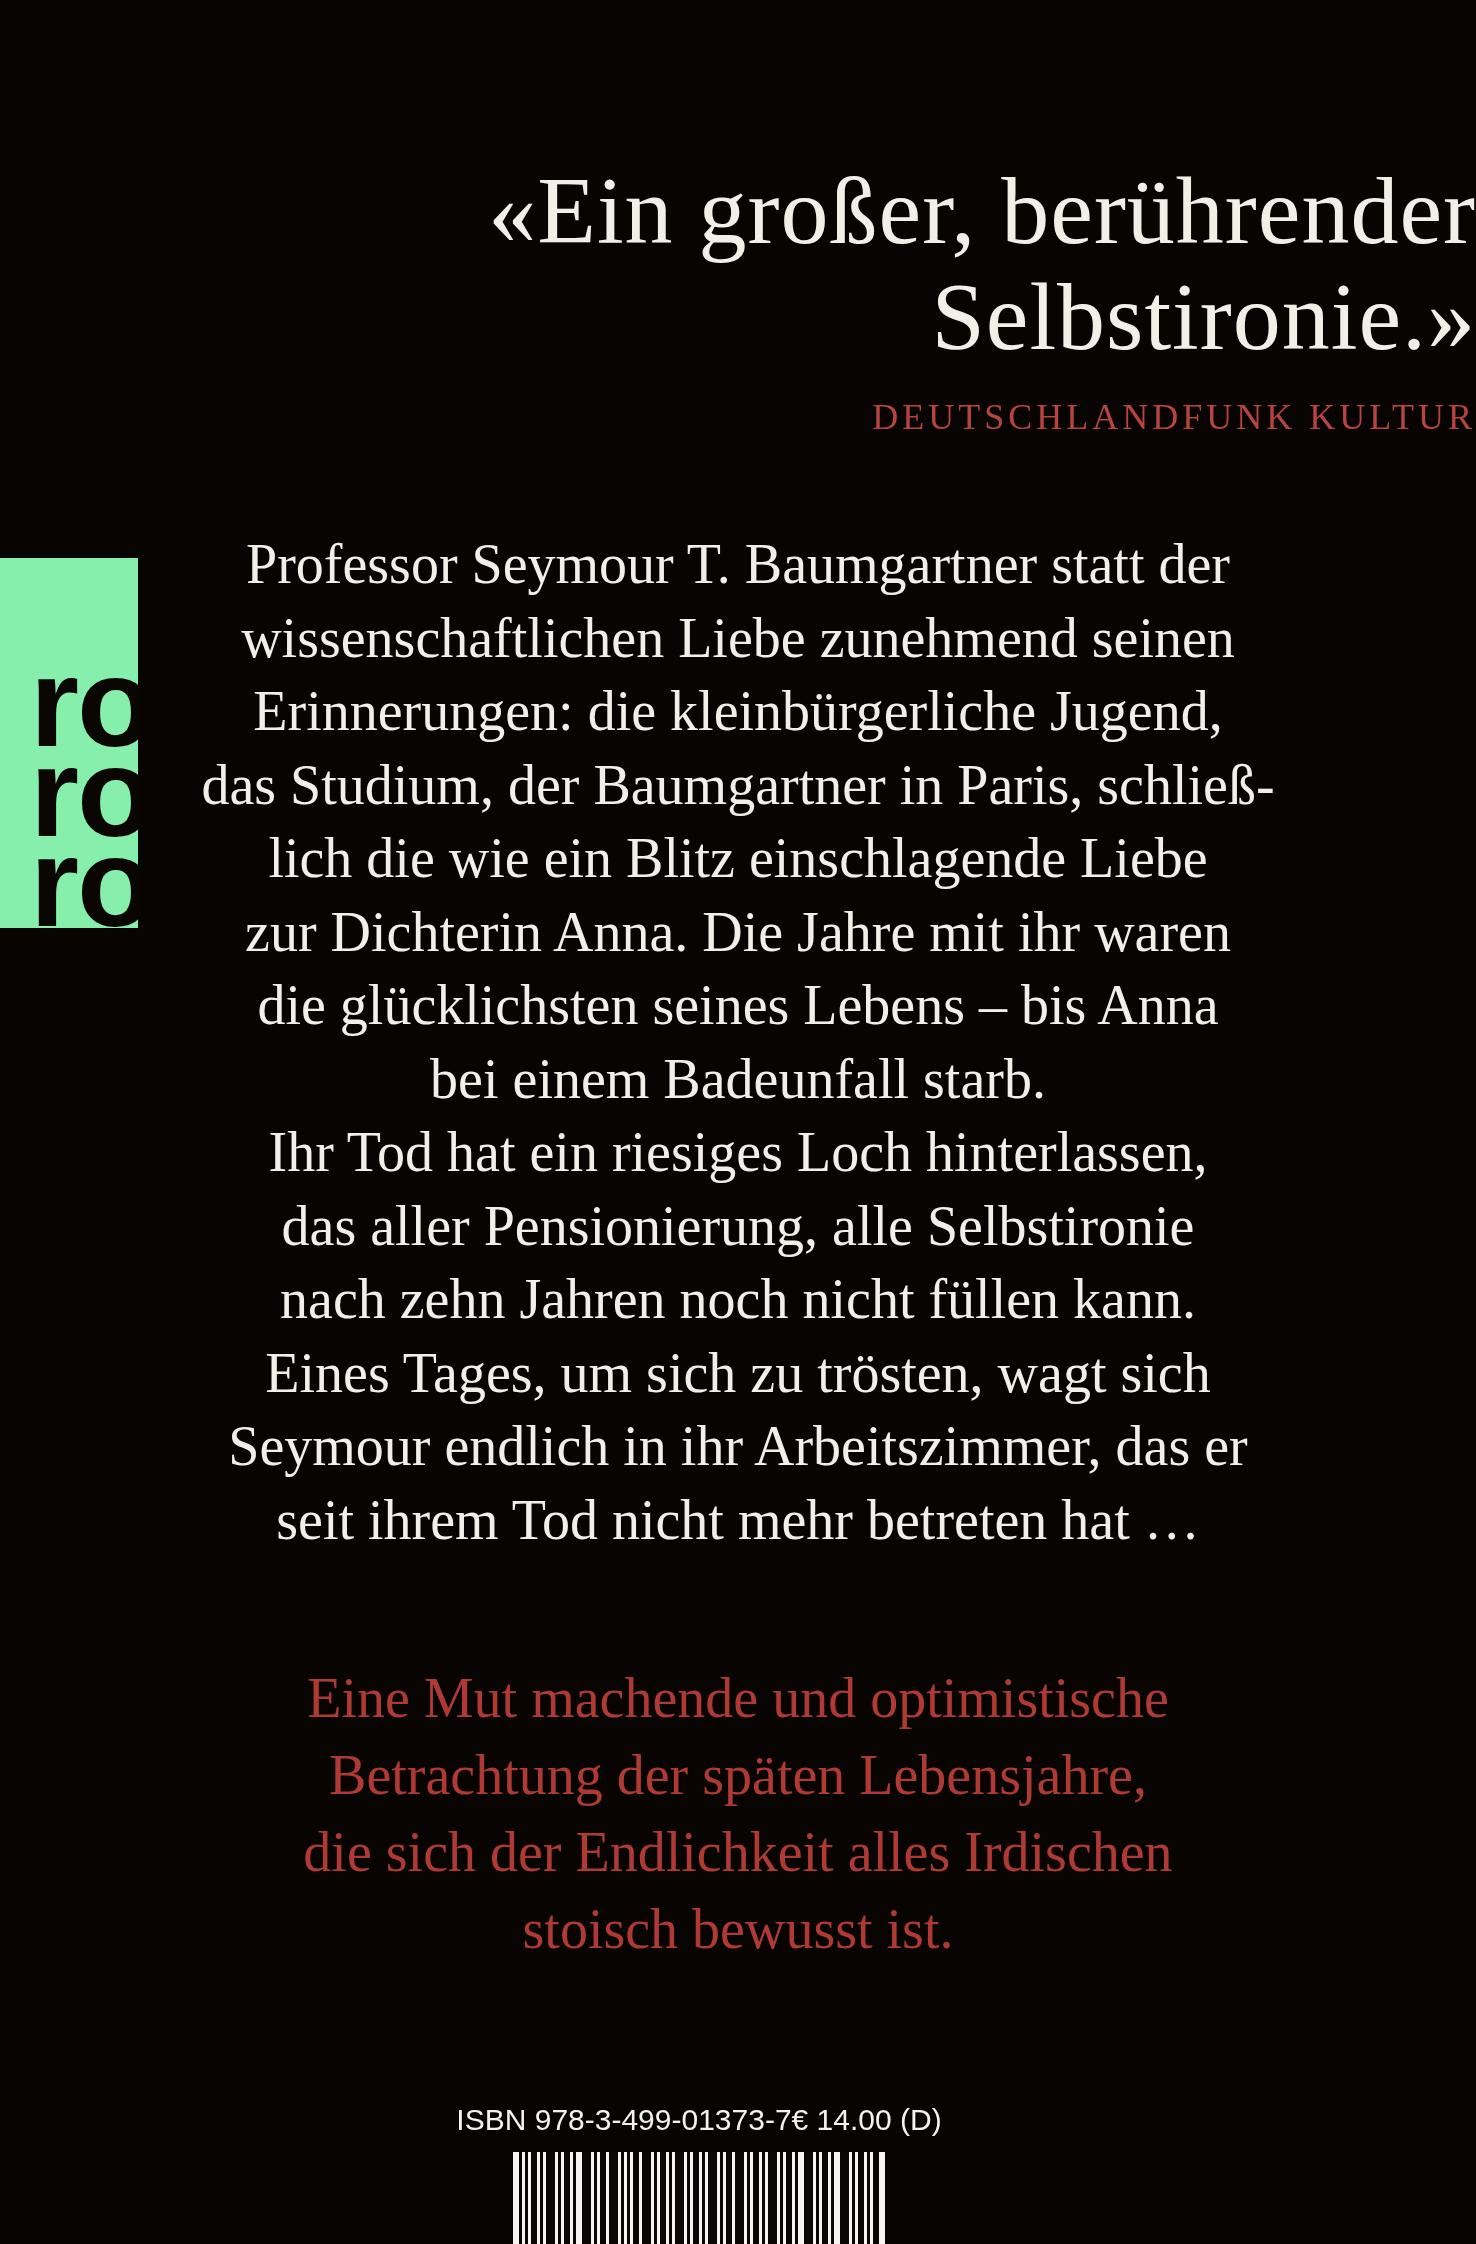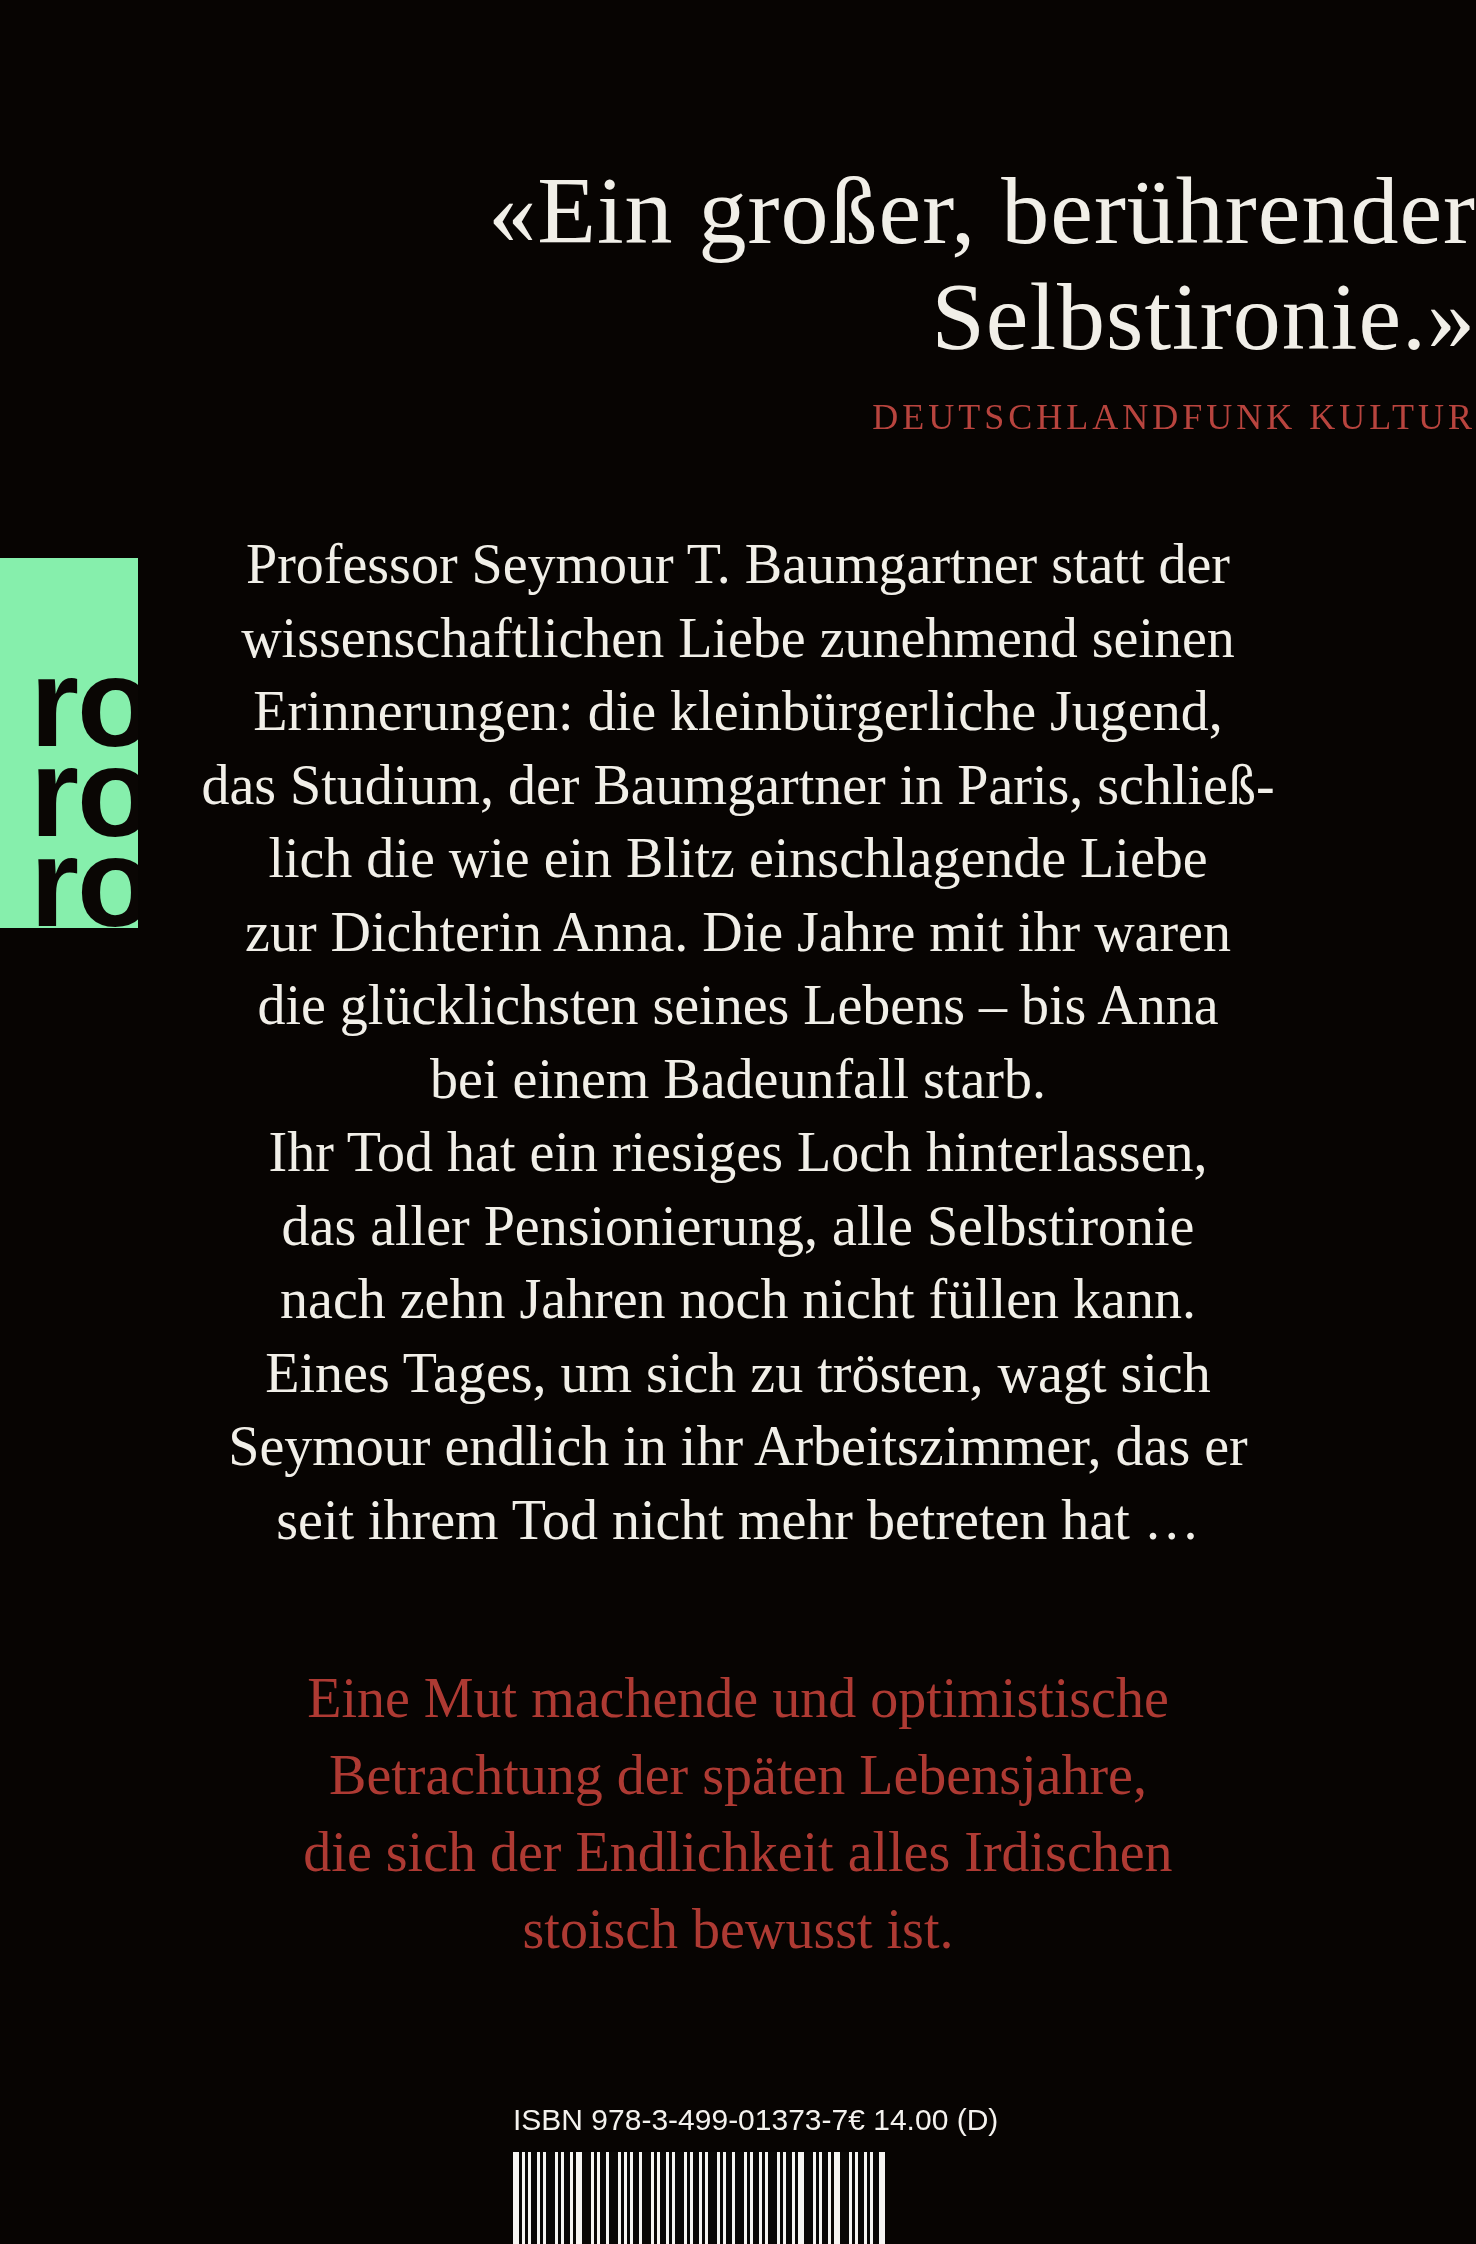--- a/index.html
+++ b/index.html
@@ -87,21 +87,21 @@
     line-height: 77px;
   }
 
   
   .footer-isbn {
     position: absolute;
     top: 2103px;
     left: 513px;
     width: 372px;
     display: flex;
-    justify-content: space-between;
+    justify-content: center;
     align-items: baseline;
     font-family: "Liberation Sans", sans-serif;
     font-size: 30px;
     color: #f4f2ee;
     white-space: nowrap;
   }
   .barcode {
     position: absolute;
     top: 2152px;
     left: 513px;

